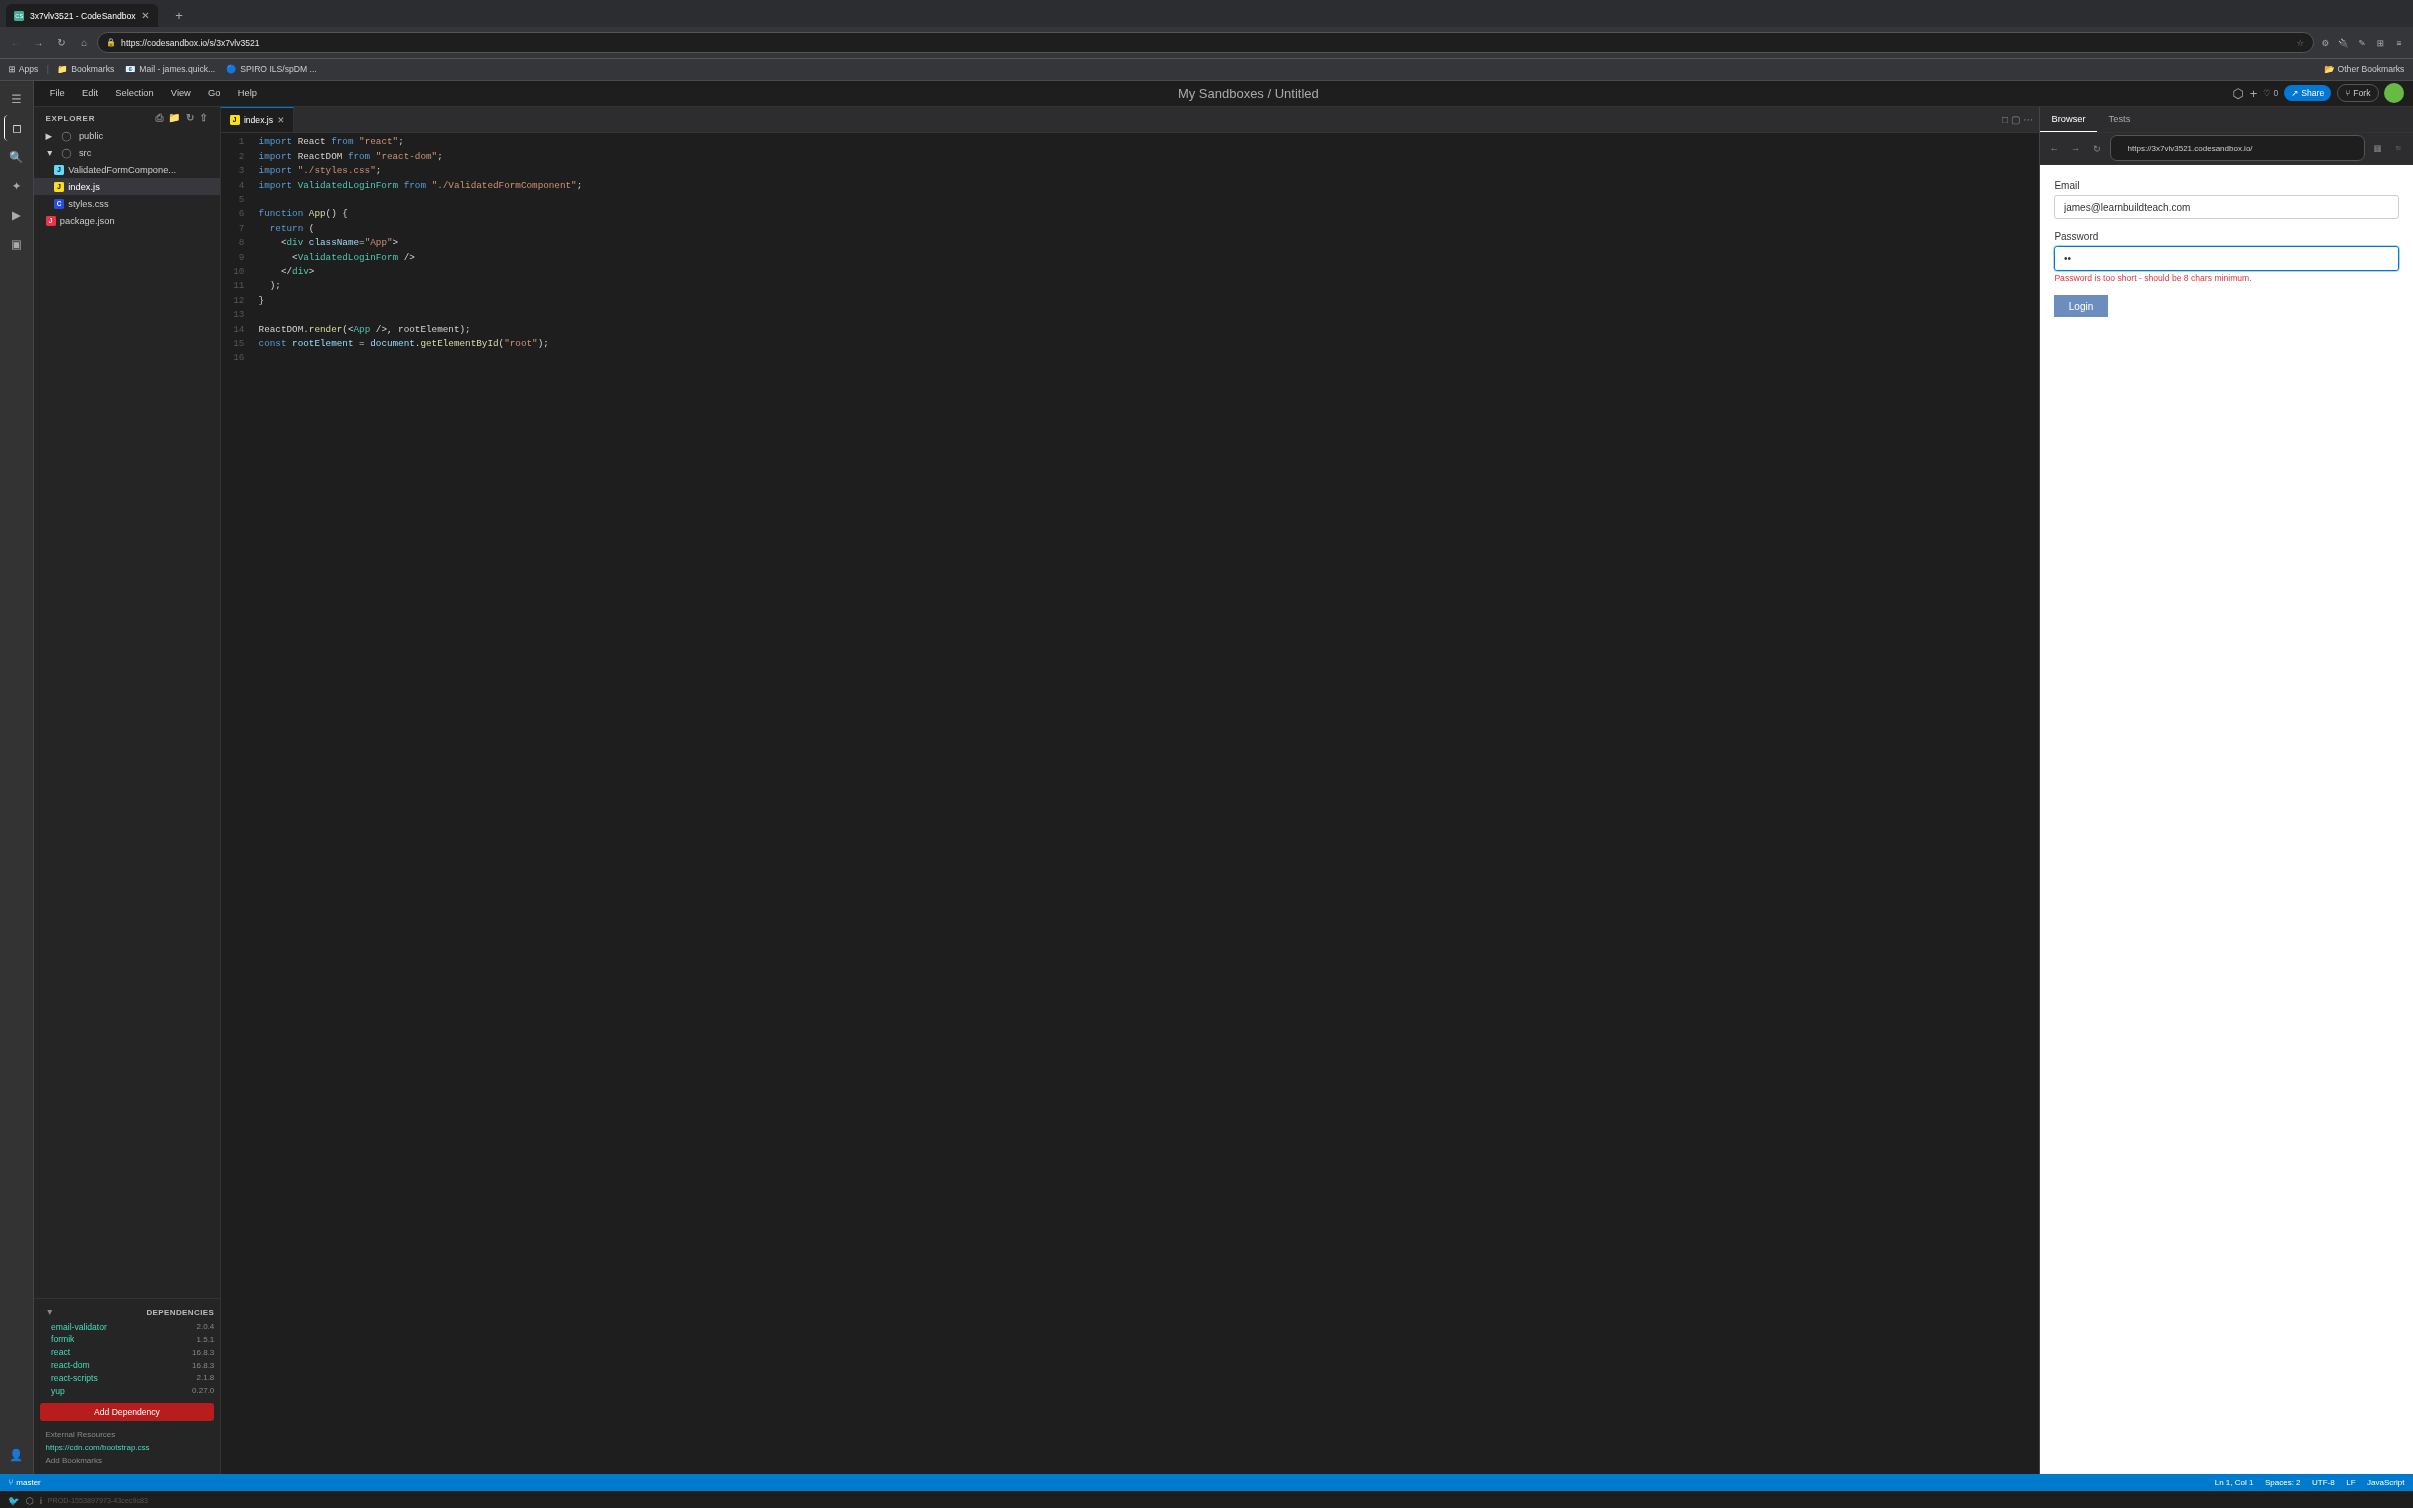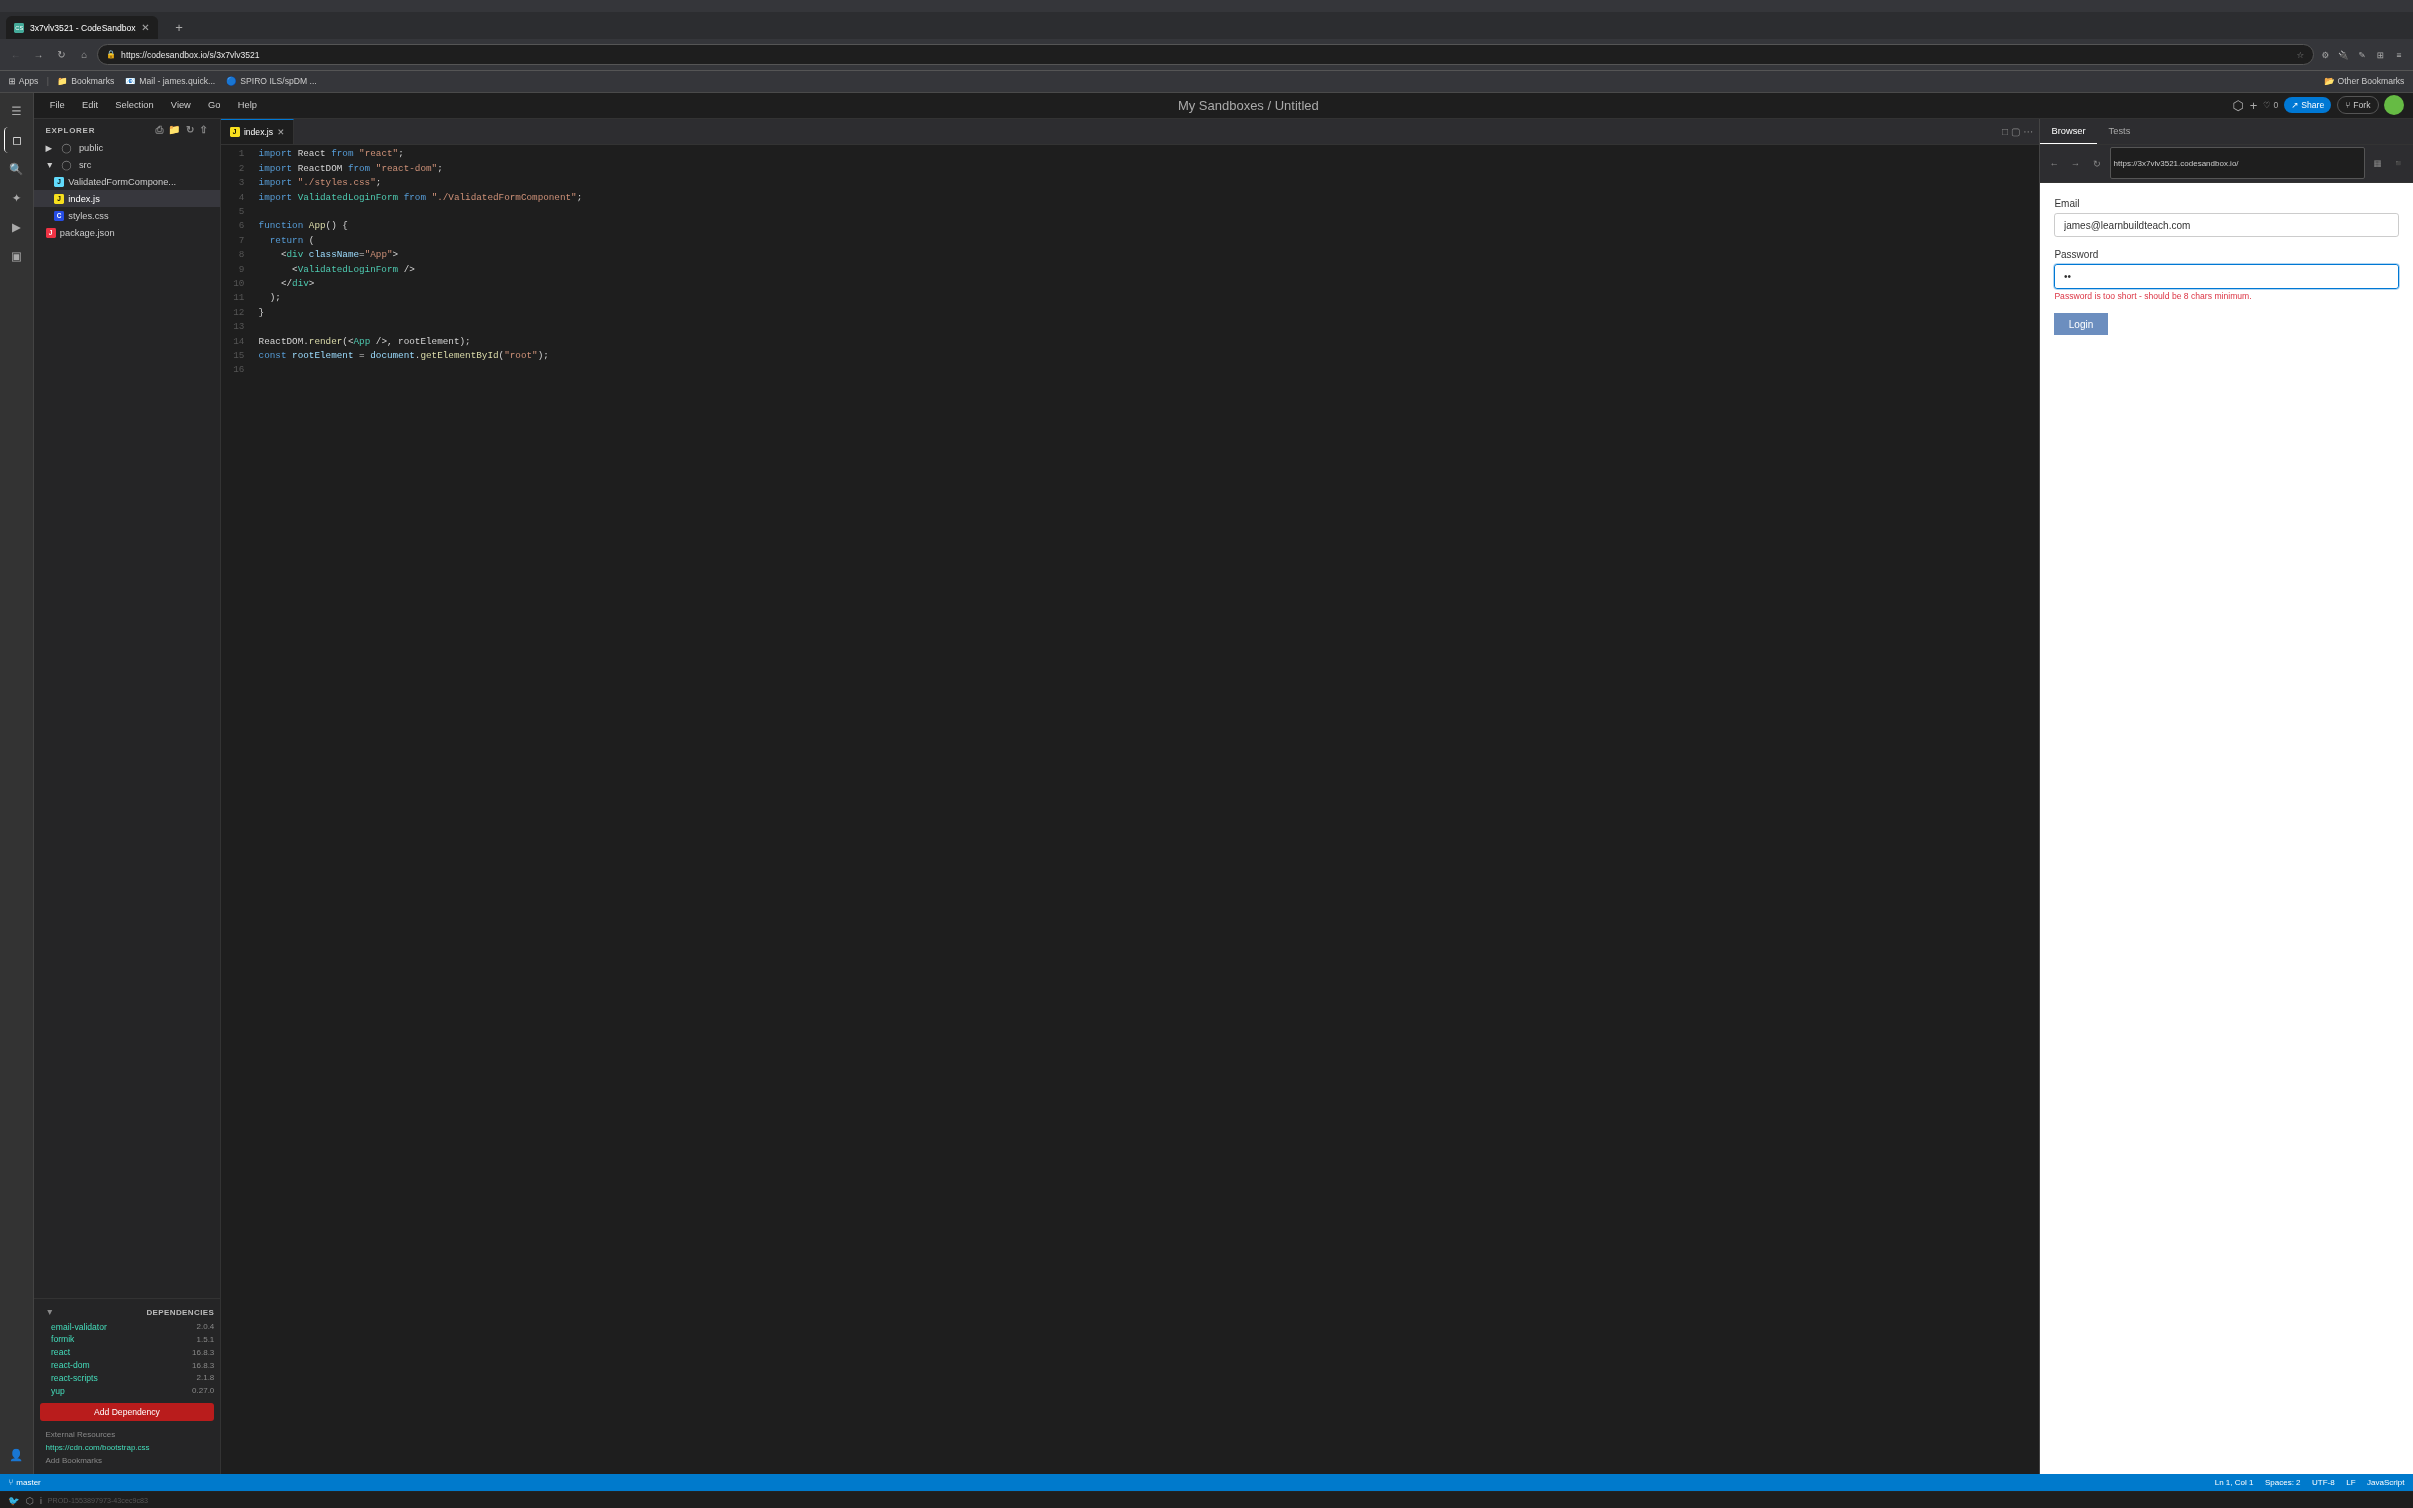--- a/index.html
+++ b/index.html
@@ -1,20 +1,20 @@
 <!DOCTYPE html>
 <html style="font-size:11.5px"><head>
   <meta charset="utf-8">
   <style>
     * { box-sizing: border-box; margin: 0; padding: 0; }
     body { font-family: -apple-system, BlinkMacSystemFont, 'Segoe UI', sans-serif; font-size: 9.3px; background: #1e1e1e; color: #ccc; height: 100vh; overflow: hidden; display: flex; flex-direction: column; }
 
     
     .browser-chrome { background: #35363a; display: flex; flex-direction: column; }
-    .tab-bar { background: #2c2d30; display: flex; align-items: center; padding: 4.3px 5.7px 0; gap: 8px; height: 27px; margin-top: 12px; }
+    .tab-bar { background: #2c2d30; display: flex; align-items: center; padding: 4.3px 5.7px 0; gap: 8px; height: 27px; }
     .tab { background: #3c3d42; border-radius: 5.7px 5.7px 0 0; padding: 0 8.6px; height: 23px; display: flex; align-items: center; gap: 5.7px; font-size: 8.6px; color: #e8e8e8; min-width: 115px; max-width: 158px; }
     .tab.active { background: #1e1e1e; color: #fff; }
     .tab-favicon { width: 10px; height: 10px; background: #4a9; border-radius: 1.4px; flex-shrink: 0; display: flex; align-items: center; justify-content: center; font-size: 5.7px; color: white; }
     .tab-title { flex: 1; overflow: hidden; text-overflow: ellipsis; white-space: nowrap; }
     .tab-close { opacity: 0.6; cursor: pointer; font-size: 10px; }
     .new-tab-btn { width: 20px; height: 20px; border-radius: 50%; display: flex; align-items: center; justify-content: center; color: #aaa; font-size: 13px; cursor: pointer; margin-left: 2.9px; }
     
     .nav-bar { background: #35363a; display: flex; align-items: center; padding: 2.9px 5.7px; gap: 2.9px; height: 32px; border-bottom: 0.7px solid #555; }
     .nav-btn { width: 20px; height: 20px; border-radius: 50%; display: flex; align-items: center; justify-content: center; color: #aaa; font-size: 10px; cursor: pointer; }
     .nav-btn.disabled { opacity: 0.3; }
@@ -104,21 +104,21 @@
     .attr { color: #9cdcfe; }
     .var-name { color: #9cdcfe; }
 
     
     .preview-panel { width: 374px; background: #fff; border-left: 0.7px solid #444; display: flex; flex-direction: column; overflow: hidden; }
     .preview-tabs { display: flex; align-items: center; background: #2d2d30; border-bottom: 0.7px solid #333; height: 26px; }
     .preview-tab { padding: 0 11.5px; height: 100%; display: flex; align-items: center; font-size: 9.3px; color: #aaa; cursor: pointer; }
     .preview-tab.active { color: #fff; border-bottom: 1.4px solid #fff; }
     .preview-nav { display: flex; align-items: center; background: #2d2d30; padding: 2.9px 5.7px; gap: 4.3px; border-bottom: 0.7px solid #333; }
     .prev-nav-btn { width: 17px; height: 17px; border-radius: 50%; display: flex; align-items: center; justify-content: center; font-size: 9.3px; color: #888; cursor: pointer; }
-    .prev-url-bar { flex: 1; background: #1e1e1e; border: 0.7px solid #555; border-radius: 2px; height: 32px; display: flex; align-items: center; padding: 0 3px; font-size: 8px; color: #ccc; }
+    .prev-url-bar { flex: 1; background: #1e1e1e; border: 0.7px solid #555; border-radius: 7px; height: 26px; display: flex; align-items: center; padding: 0 17px; font-size: 8px; color: #ccc; }
     .prev-copy-btn { width: 17px; height: 17px; display: flex; align-items: center; justify-content: center; color: #888; font-size: 8.6px; cursor: pointer; }
     .preview-content { flex: 1; background: #fff; overflow-y: auto; padding: 14.4px; font-family: Arial, sans-serif; }
     .preview-form-group { margin-bottom: 11.5px; }
     .preview-label { display: block; font-size: 10px; color: #333; margin-bottom: 4.3px; font-weight: 500; }
     .preview-input { width: 100%; padding: 5.7px 8.6px; border: 0.7px solid #ccc; border-radius: 2.9px; font-size: 10px; color: #333; }
     .preview-input.focused { border-color: #0078d4; outline: 1.4px solid rgba(0,120,212,0.3); }
     .preview-error { color: #dc3545; font-size: 8.6px; margin-top: 2.9px; }
     .preview-btn { background: #6c8ebf; color: #fff; border: none; padding: 5.7px 14.4px; border-radius: 0; font-size: 10px; cursor: pointer; }
 
     

